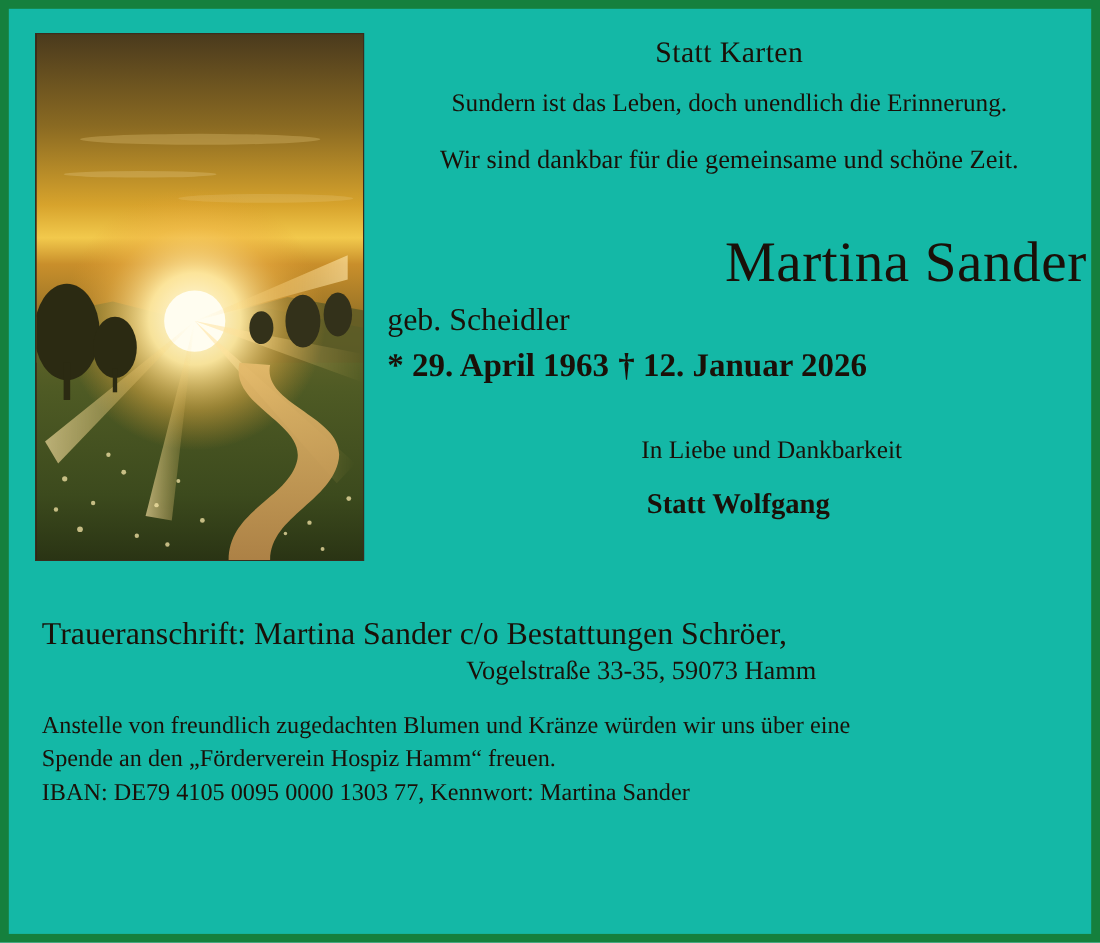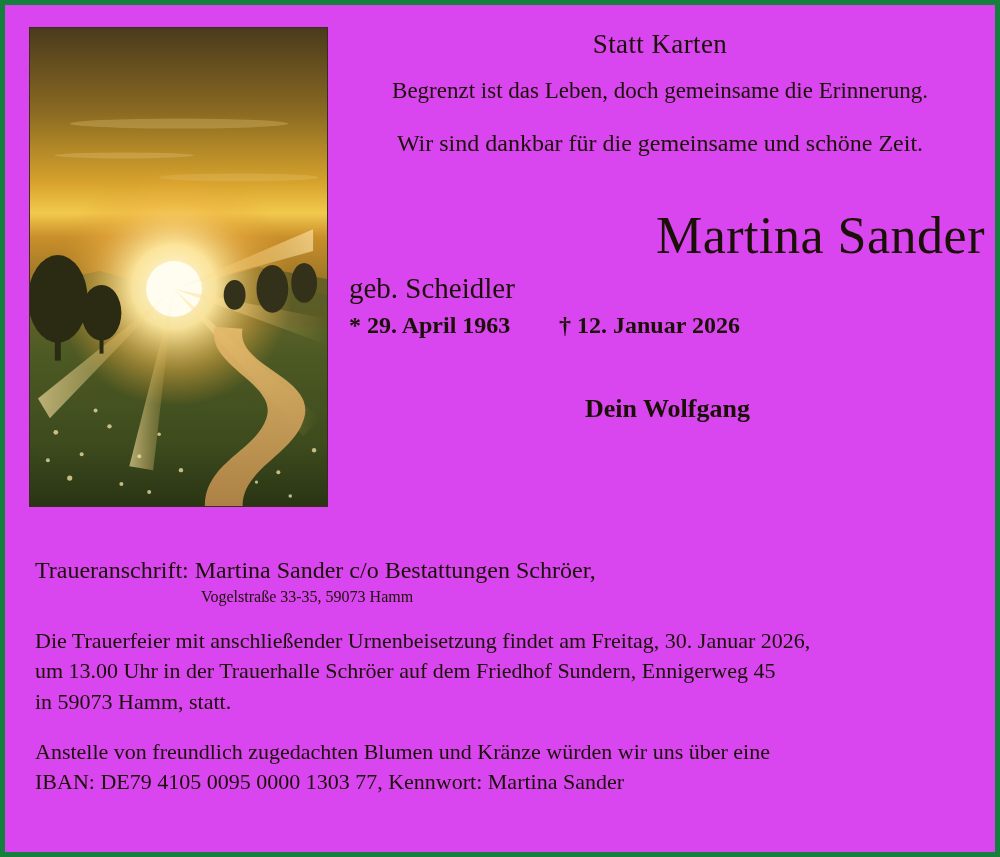--- a/index.html
+++ b/index.html
@@ -11,22 +11,22 @@
     width: 1000px;
     height: 857px;
     font-family: "Liberation Serif", serif;
     color: #1a1008;
   }
   .obituary {
     position: relative;
     width: 1000px;
     height: 857px;
     box-sizing: border-box;
-    border: 5px solid #15803d;
-    background: #d946ef;
+    border: 8px solid #15803d;
+    background: #14b8a6;
     overflow: hidden;
   }
   .inner {
     position: relative;
     width: 100%;
     height: 100%;
     box-sizing: border-box;
     padding: 22px 24px 10px 24px;
   }
 
@@ -82,21 +82,21 @@
     margin: 0 0 6px 0;
     line-height: 1.1;
   }
   .maiden {
     font-size: 29px;
     font-weight: normal;
     margin: 0 0 4px 4px;
     line-height: 1.25;
   }
   .dates {
-    font-size: 24px;
+    font-size: 30px;
     font-weight: bold;
     margin: 0 0 0 4px;
     line-height: 1.3;
   }
   .dates .birth { display: inline-block; min-width: 210px; }
   .dates .death { display: inline-block; }
 
   
   .mourn {
     position: absolute;
@@ -116,26 +116,27 @@
   }
 
   
   .body {
     position: absolute;
     left: 24px;
     top: 552px;
     width: 930px;
   }
   .addr-line1 {
+    font-size: 29px;
+    margin: 0 0 4px 6px;
+  }
+  .addr-line2 {
     font-size: 24px;
-    margin: 0 0 4px 6px;
-  }
-  .addr-line2 {
-    font-size: 16px;
     margin: 0 0 20px 172px;
+    text-align: center;
   }
   .para {
     font-size: 22px;
     line-height: 1.38;
     margin: 0 0 20px 6px;
   }
   .para.last { margin-bottom: 0; }
   .para .ln { display: block; }
 </style>
 </head>
@@ -228,46 +229,43 @@
             <circle cx="250" cy="446" r="2"></circle>
           <circle cx="286" cy="424" r="2.2"></circle>
             <circle cx="262" cy="470" r="1.8"></circle>
             <circle cx="228" cy="456" r="1.6"></circle>
         </g>
       </svg>
     </div>
 
     <div class="head-col">
       <div class="statt-karten">Statt Karten</div>
-      <div class="motto">Begrenzt ist das Leben, doch gemeinsame die Erinnerung.</div>
+      <div class="motto">Sundern ist das Leben, doch unendlich die Erinnerung.</div>
       <div class="thanks">Wir sind dankbar für die gemeinsame und schöne Zeit.</div>
     </div>
 
     <div class="name-block">
       <div class="name">Martina Sander</div>
       <div class="maiden">geb. Scheidler</div>
       <div class="dates">
         <span class="birth">* 29. April 1963</span><span class="death">† 12. Januar 2026</span>
       </div>
     </div>
 
     <div class="mourn">
-      <div class="mourn-name">Dein Wolfgang</div>
+      <div class="mourn-lead">In Liebe und Dankbarkeit</div>
+      <div class="mourn-name">Statt Wolfgang</div>
     </div>
 
     <div class="body">
       <div class="addr-line1">Traueranschrift: Martina Sander c/o Bestattungen Schröer,</div>
       <div class="addr-line2">Vogelstraße 33-35, 59073 Hamm</div>
 
-      <div class="para">
-        <span class="ln">Die Trauerfeier mit anschließender Urnenbeisetzung findet am Freitag, 30. Januar 2026,</span>
-        <span class="ln">um 13.00 Uhr in der Trauerhalle Schröer auf dem Friedhof Sundern, Ennigerweg 45</span>
-        <span class="ln">in 59073 Hamm, statt.</span>
-      </div>
 
       <div class="para last">
         <span class="ln">Anstelle von freundlich zugedachten Blumen und Kränze würden wir uns über eine</span>
+        <span class="ln">Spende an den „Förderverein Hospiz Hamm“ freuen.</span>
         <span class="ln">IBAN: DE79 4105 0095 0000 1303 77, Kennwort: Martina Sander</span>
       </div>
     </div>
 
   </div>
 </div>
 
 </body></html>

